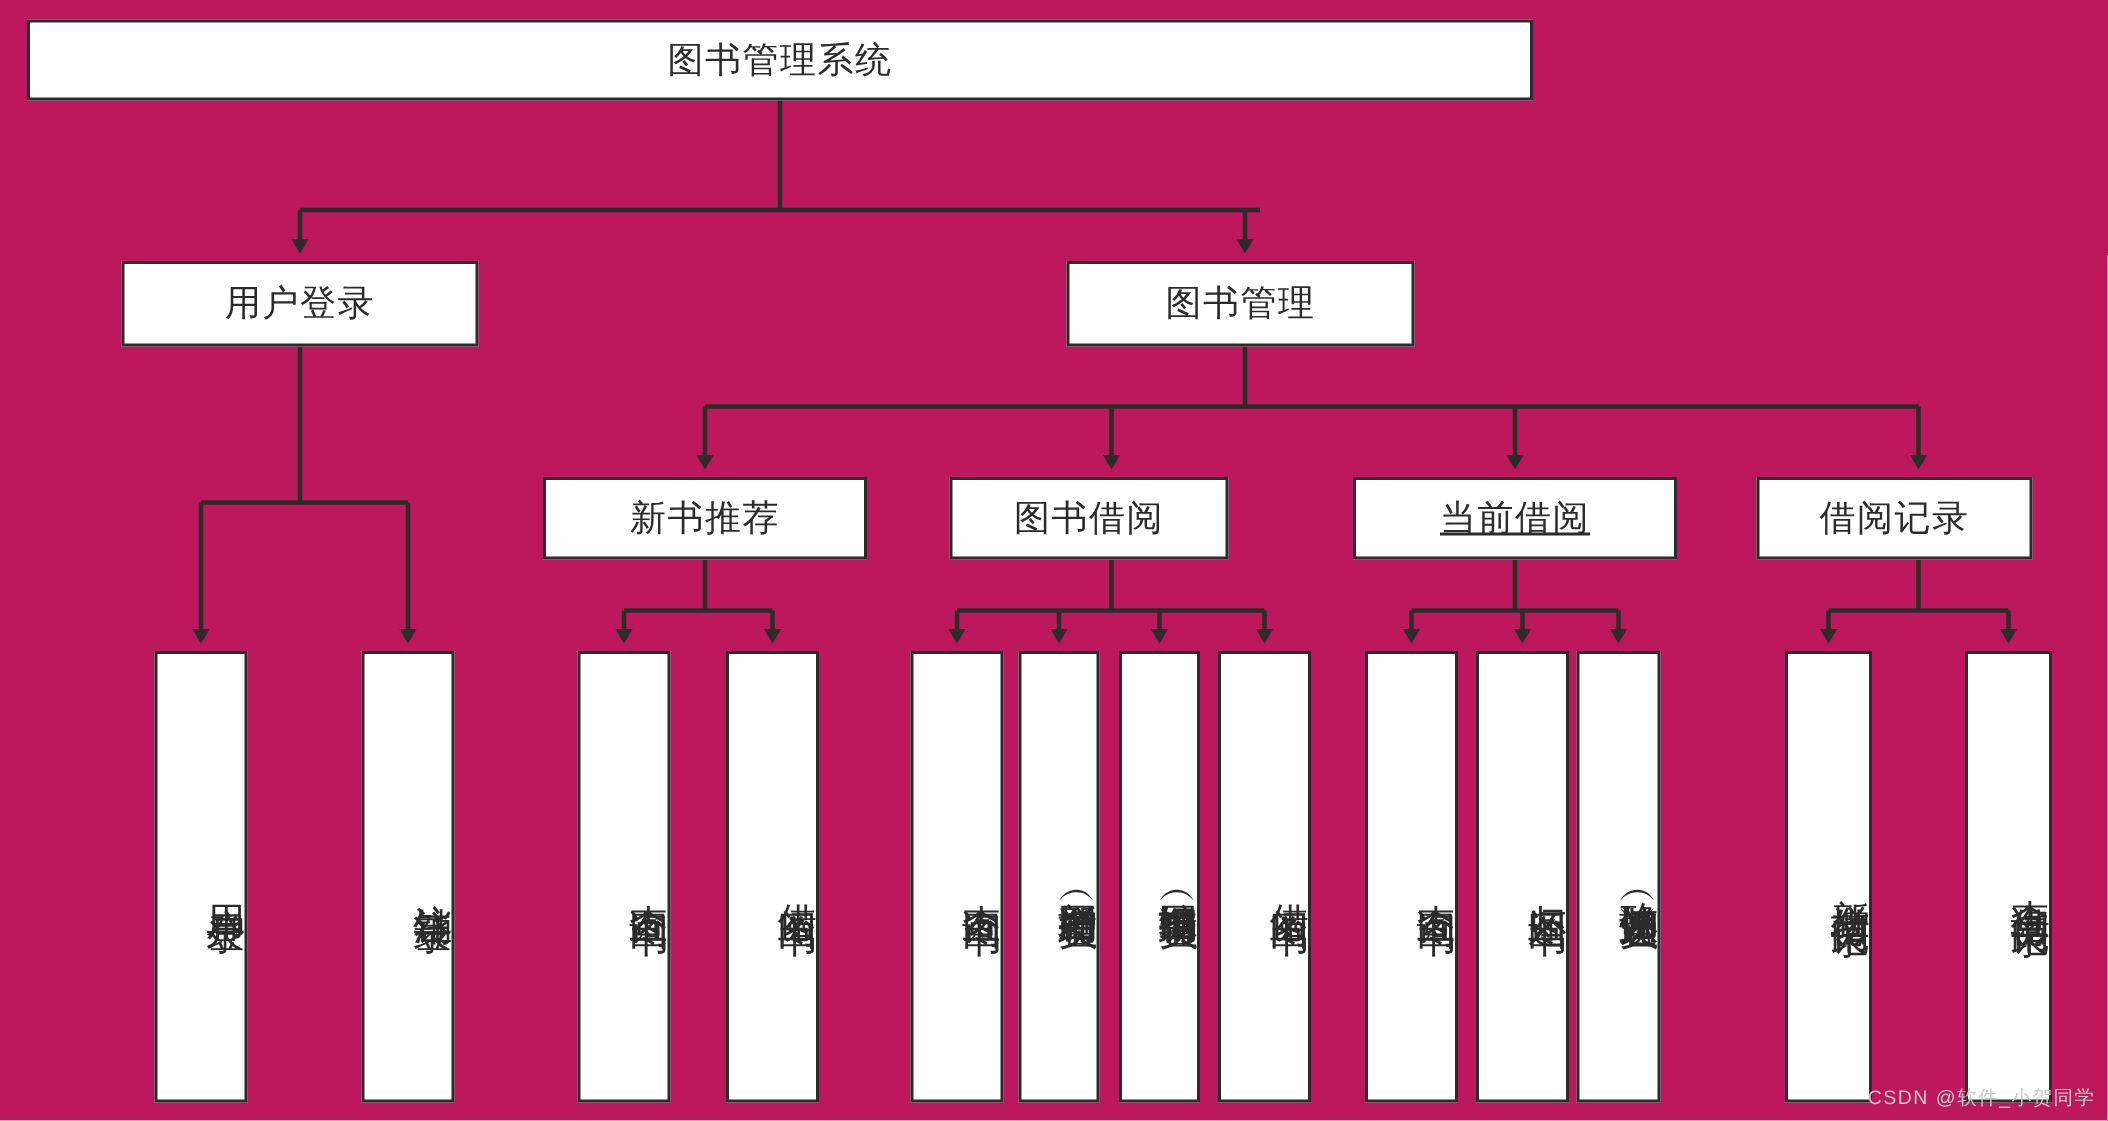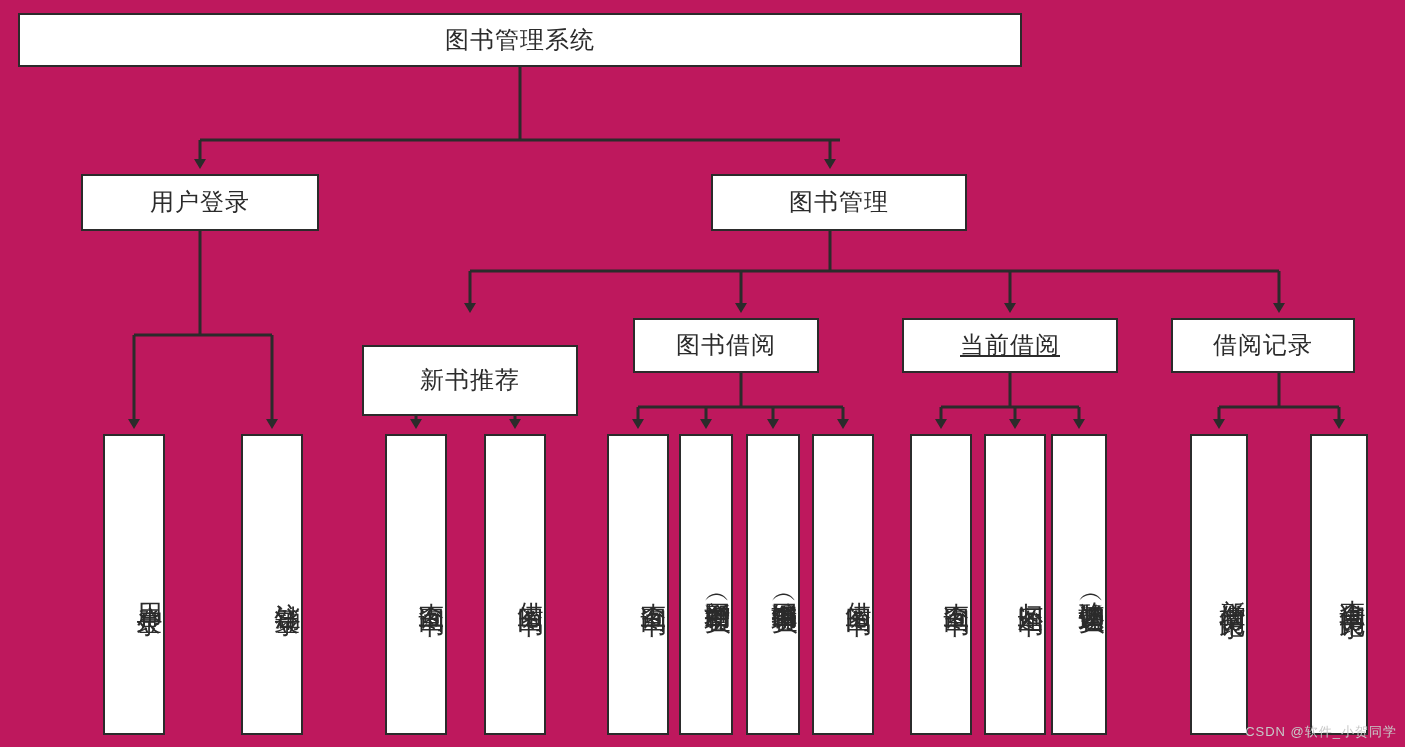--- a/index.html
+++ b/index.html
@@ -126,25 +126,25 @@
     </g>
   </svg>
 
   <div class="node horiz" style="left: 18px; top: 13px; width: 1004px; height: 54px;">
     <span>图书管理系统</span>
   </div>
 
   <div class="node horiz" style="left: 81px; top: 174px; width: 238px; height: 57px;">
     <span>用户登录</span>
   </div>
-  <div class="node horiz" style="left: 711px; top: 174px; width: 256px; height: 57px;">
+  <div class="node horiz" style="left: 711px; top: 174px; width: 232px; height: 57px;">
     <span>图书管理</span>
   </div>
 
-  <div class="node horiz" style="left: 362px; top: 318px; width: 216px; height: 71px; margin-top: 27px;">
+  <div class="node horiz" style="left: 362px; top: 318px; width: 216px; height: 55px;">
     <span>新书推荐</span>
   </div>
   <div class="node horiz" style="left: 633px; top: 318px; width: 186px; height: 55px;">
     <span>图书借阅</span>
   </div>
   <div class="node horiz" style="left: 902px; top: 318px; width: 216px; height: 55px; text-decoration: underline;">
     <span>当前借阅</span>
   </div>
   <div class="node horiz" style="left: 1171px; top: 318px; width: 184px; height: 55px;">
     <span>借阅记录</span>

